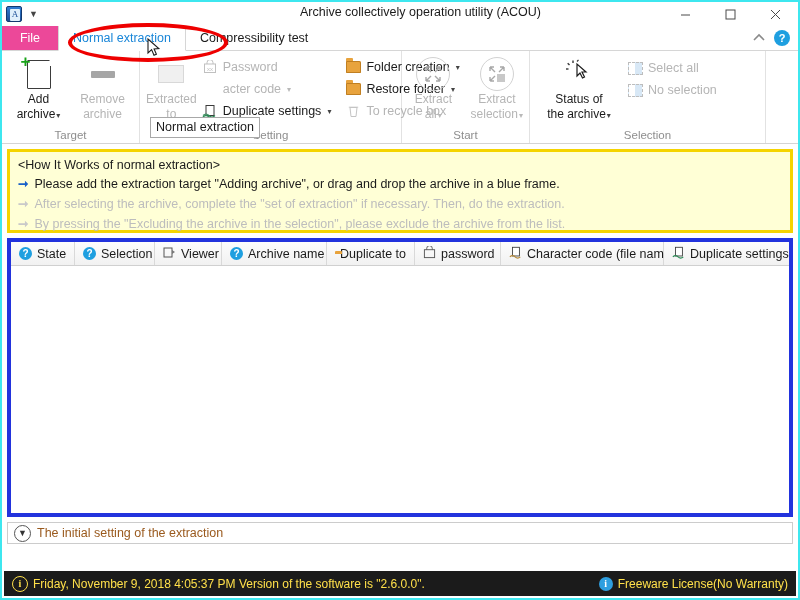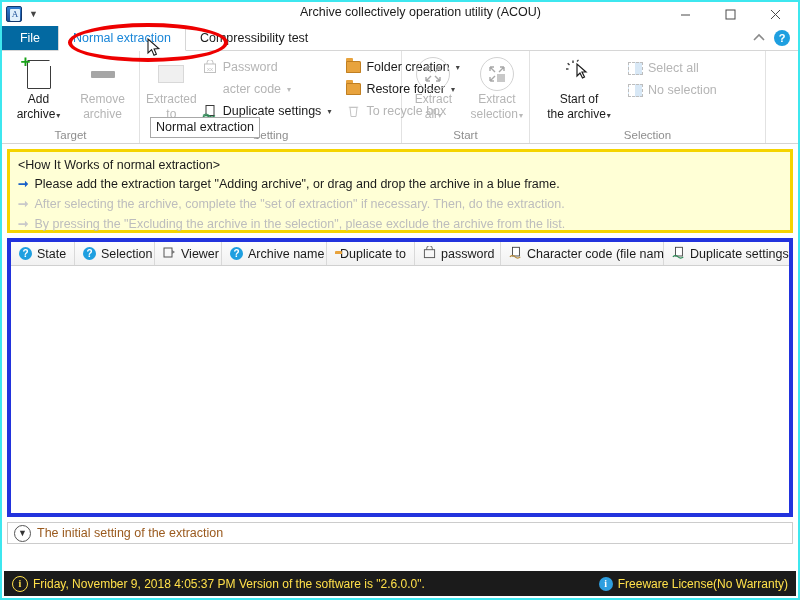--- a/index.html
+++ b/index.html
@@ -82,21 +82,21 @@
   .tabrow {
     position: relative;
     height: 24px;
     background: #ffffff;
     display: flex;
     align-items: stretch;
     border-bottom: 1px solid #d6d6d6;
   }
   .file-tab {
     width: 56px;
-    background: #0369a1;
+    background: #ec4899;
     color: #ffffff;
     font-size: 12.5px;
     display: flex; align-items: center; justify-content: center;
   }
   .tab {
     padding: 0 14px;
     display: flex; align-items: center;
     font-size: 12.5px;
     color: #1b1b1b;
     white-space: nowrap;
@@ -553,21 +553,21 @@
         <div class="bigbtn" style="width:78px">
           <div class="glyph">
             <svg width="30" height="30" viewBox="0 0 30 30">
               <path d="M13 5 L13 17 L16 14 L18.5 19 L20.5 18 L18 13 L22 13 Z" fill="#ffffff" stroke="#1b1b1b" stroke-width="1.2"></path>
               <line x1="9" y1="4" x2="9" y2="1.5" stroke="#333" stroke-width="1.4"></line>
               <line x1="5.5" y1="6" x2="3.7" y2="4.2" stroke="#333" stroke-width="1.4"></line>
               <line x1="4.5" y1="10" x2="2" y2="10" stroke="#333" stroke-width="1.4"></line>
               <line x1="13" y1="2.5" x2="14.5" y2="0.8" stroke="#333" stroke-width="1.2"></line>
             </svg>
           </div>
-          <span>Start of</span>
+          <span>Status of</span>
           <span><span>the archive</span><span class="caret">▾</span></span>
         </div>
         <div class="col" style="padding-top:2px">
           <div class="smallbtn disabled">
             <span class="sglyph">
                 <span class="selglyph"></span>
               </span>
             <span>Select all</span>
           </div>
           <div class="smallbtn disabled">

